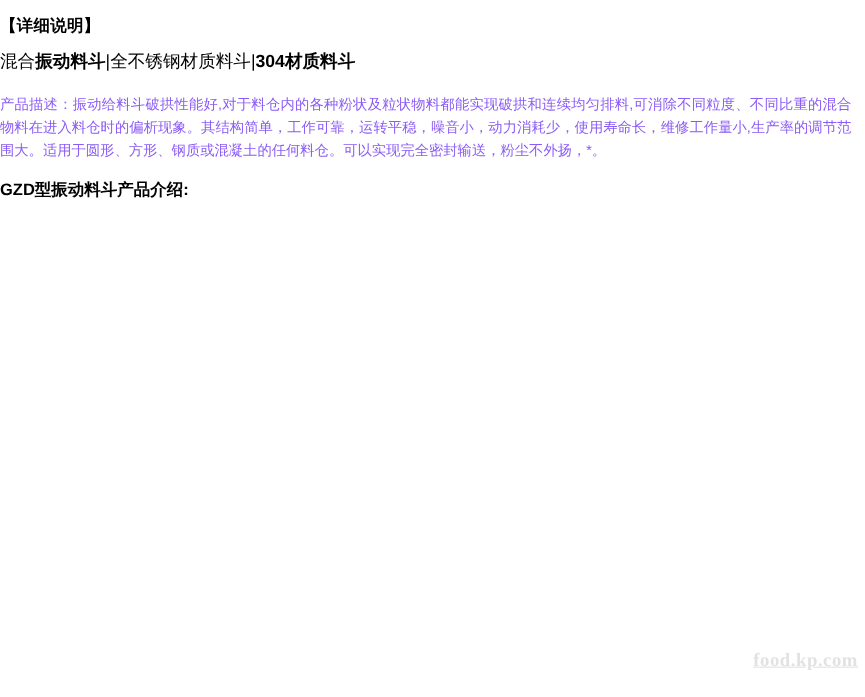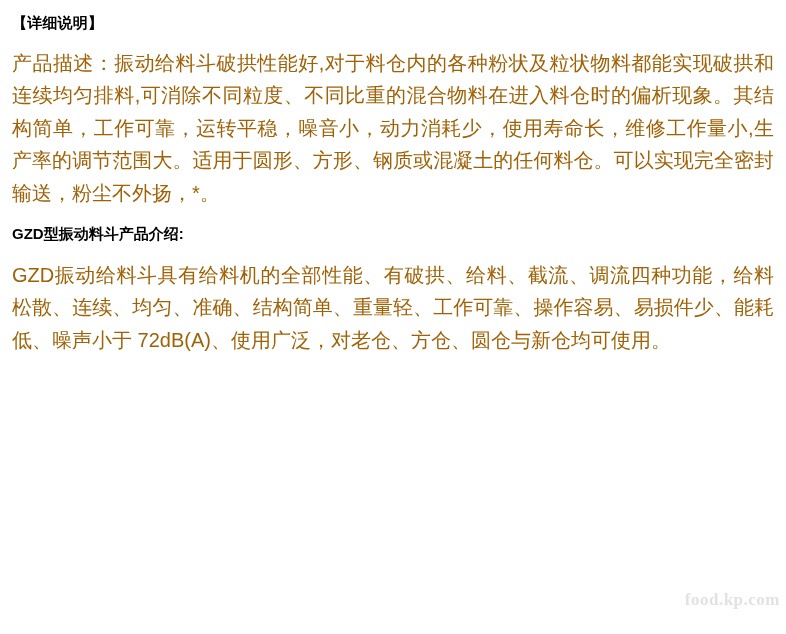--- a/index.html
+++ b/index.html
@@ -13,77 +13,80 @@
     font-family: "Liberation Sans", sans-serif;
     color: #1a1a1a;
     position: relative;
     overflow: hidden;
   }
   .page {
     position: relative;
     width: 786px;
     height: 614px;
     box-sizing: border-box;
-    padding: 14px 12px 0 12px;
+    padding: 14px 12px 0 0;
   }
   .section-title {
     font-size: 15px;
     font-weight: bold;
     color: #000000;
     margin: 0 0 14px 0;
     letter-spacing: 0.2px;
   }
   .product-line {
     font-size: 16px;
     color: #000000;
     margin: 0 0 16px 0;
     line-height: 1.3;
   }
   .product-line .bold {
     font-weight: bold;
   }
   .para {
-    font-size: 20px;
+    font-size: 13px;
     line-height: 1.62;
-    color: #a16207;
+    color: #8b5cf6;
     margin: 0 0 16px 0;
     text-align: justify;
   }
   .heading {
     font-size: 15px;
     font-weight: bold;
     color: #000000;
     margin: 0 0 15px 0;
   }
   .watermark {
     position: absolute;
     right: 6px;
     bottom: 4px;
     font-size: 17px;
     font-weight: bold;
     color: #e2e2e2;
     font-family: "Liberation Serif", serif;
     letter-spacing: 0.5px;
     user-select: none;
+    text-decoration: underline;
   }
 </style>
 </head>
 <body>
 
 <div class="page">
 
   <div class="section-title">【详细说明】</div>
 
+  <div class="product-line">
+    <span>混合</span><span class="bold">振动料斗</span><span>|全不锈钢材质料斗|</span><span class="bold">304材质料斗</span>
+  </div>
 
   <div class="para">产品描述：振动给料斗破拱性能好,对于料仓内的各种粉状及粒状物料都能实现破拱和连续均匀排料,可消除不同粒度、不同比重的混合物料在进入料仓时的偏析现象。其结构简单，工作可靠，运转平稳，噪音小，动力消耗少，使用寿命长，维修工作量小,生产率的调节范围大。适用于圆形、方形、钢质或混凝土的任何料仓。可以实现完全密封输送，粉尘不外扬，*。</div>
 
   <div class="heading">GZD型振动料斗产品介绍:</div>
 
 
 
 
-  <div class="para">GZD振动给料斗具有给料机的全部性能、有破拱、给料、截流、调流四种功能，给料松散、连续、均匀、准确、结构简单、重量轻、工作可靠、操作容易、易损件少、能耗低、噪声小于 72dB(A)、使用广泛，对老仓、方仓、圆仓与新仓均可使用。</div>
 
 
 
   <div class="watermark">food.kp.com</div>
 
 </div>
 
 </body></html>

